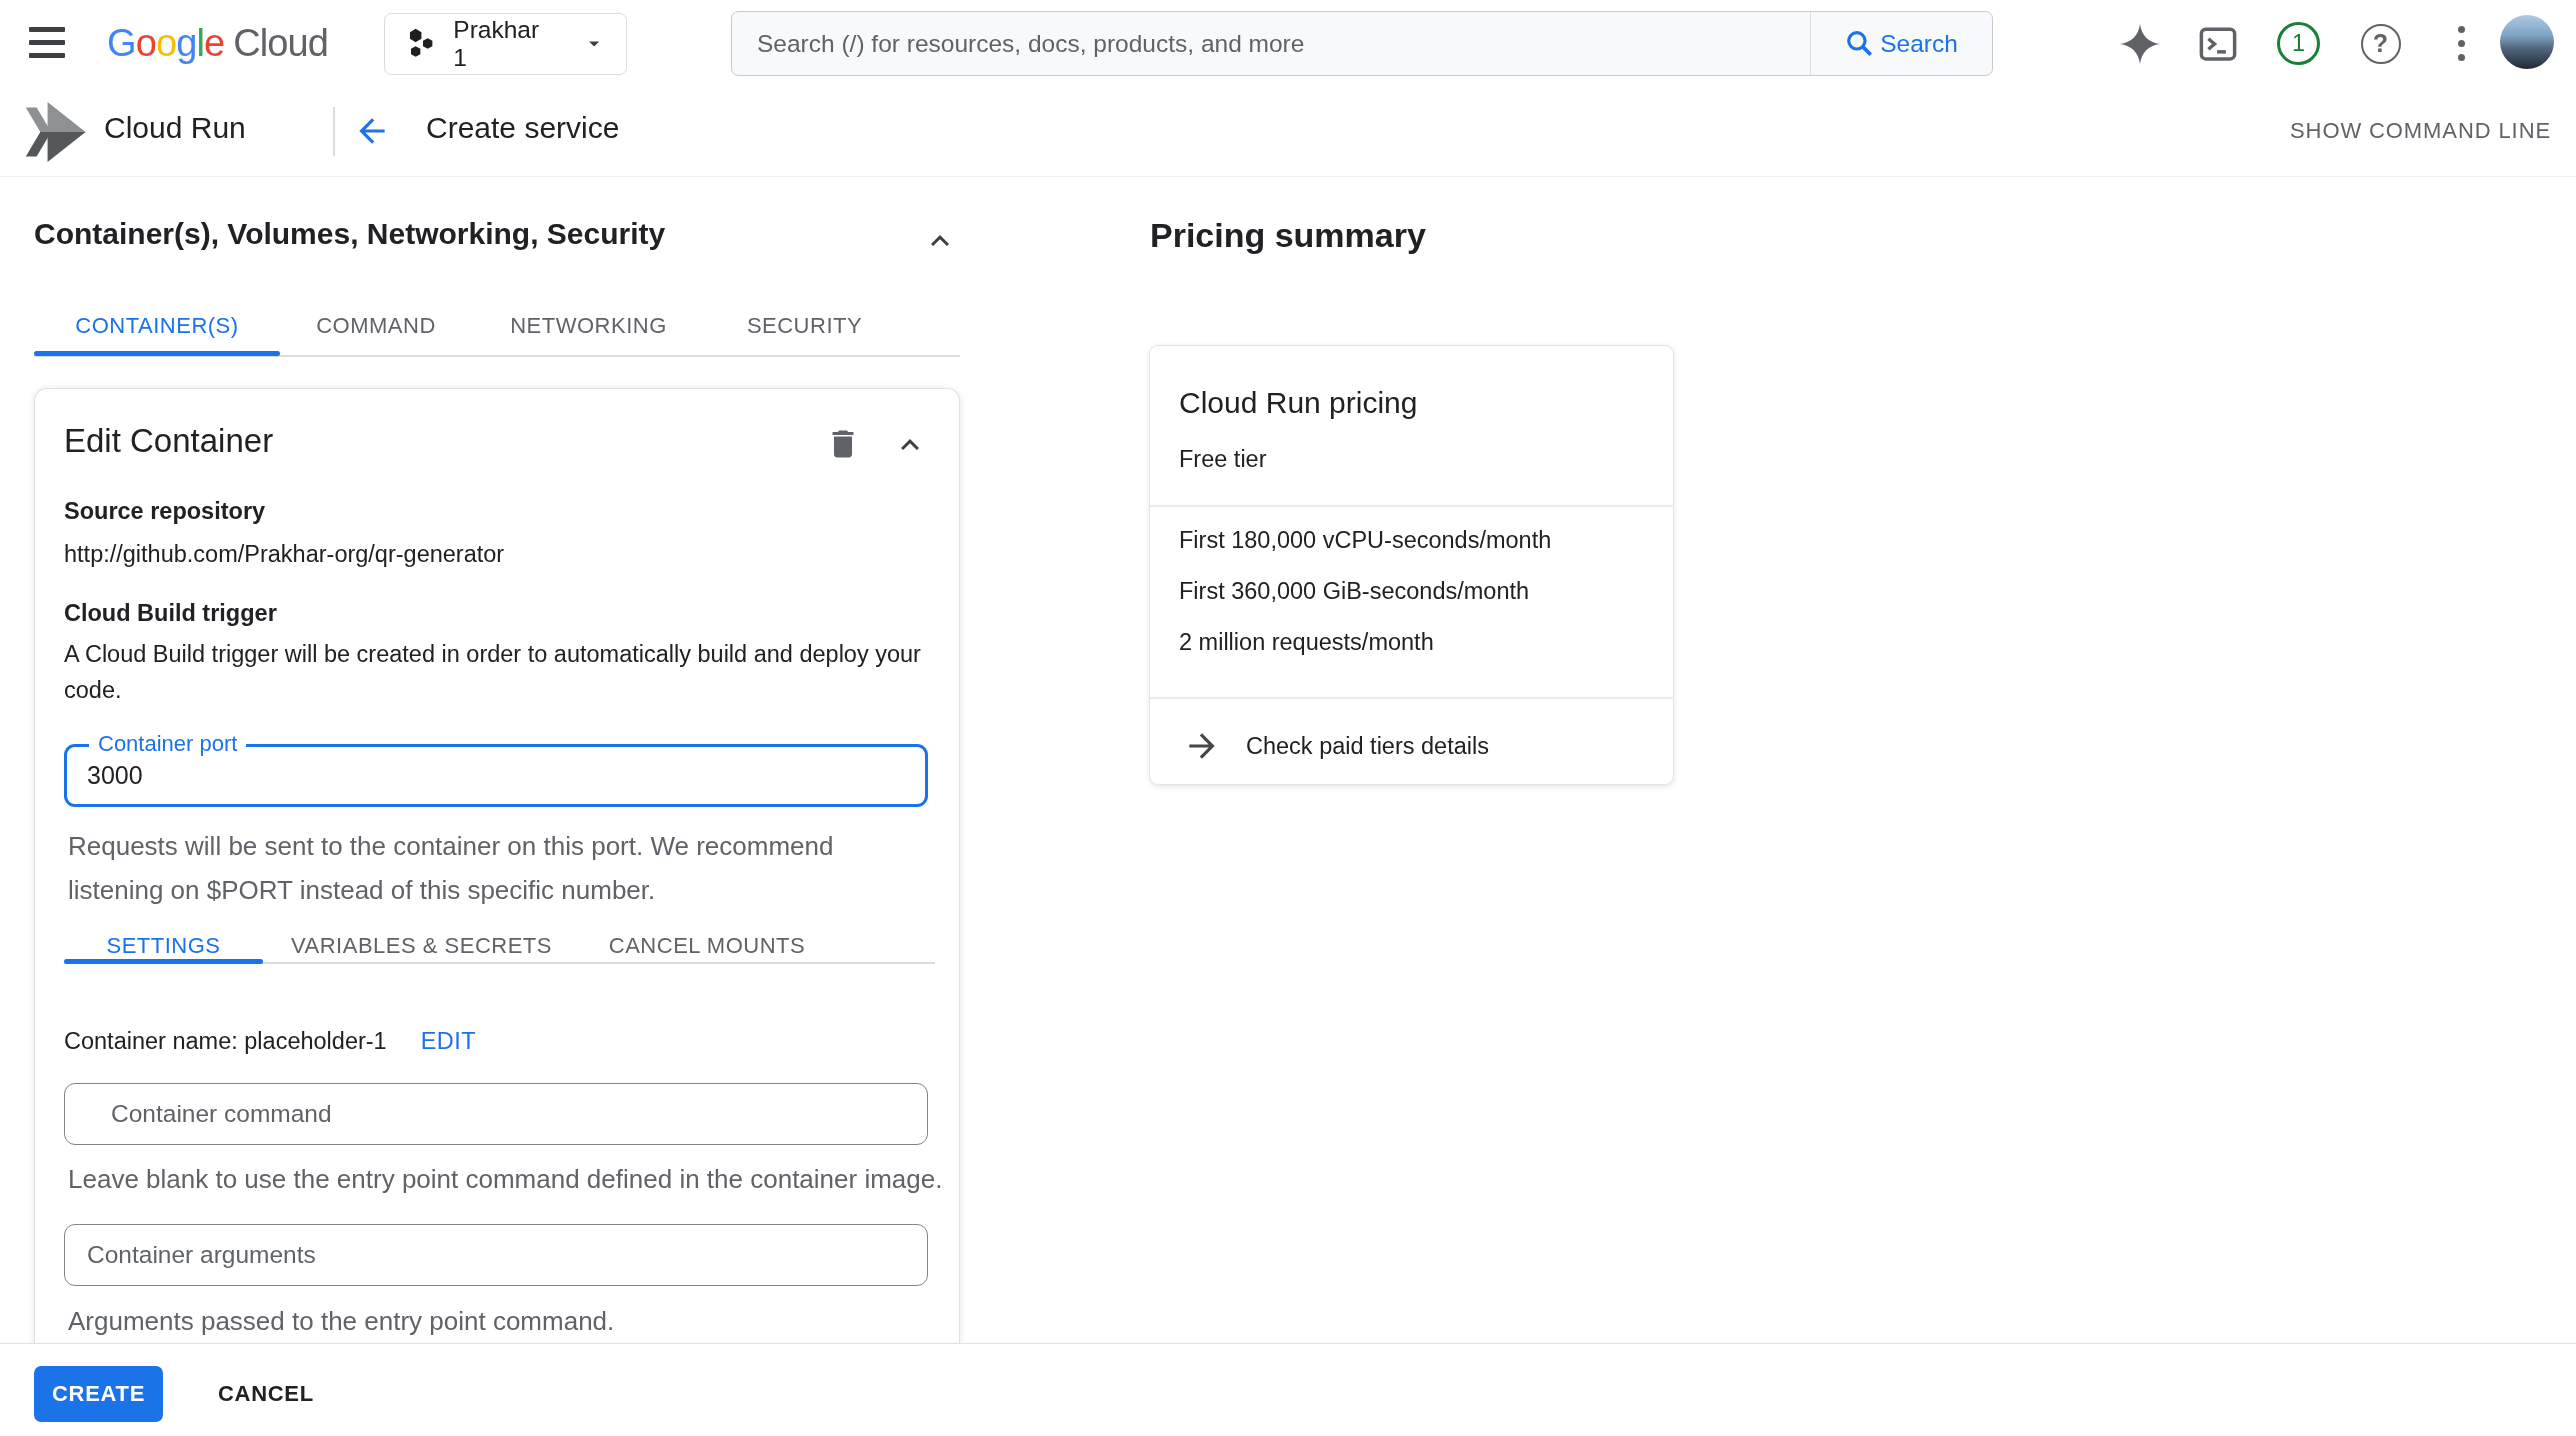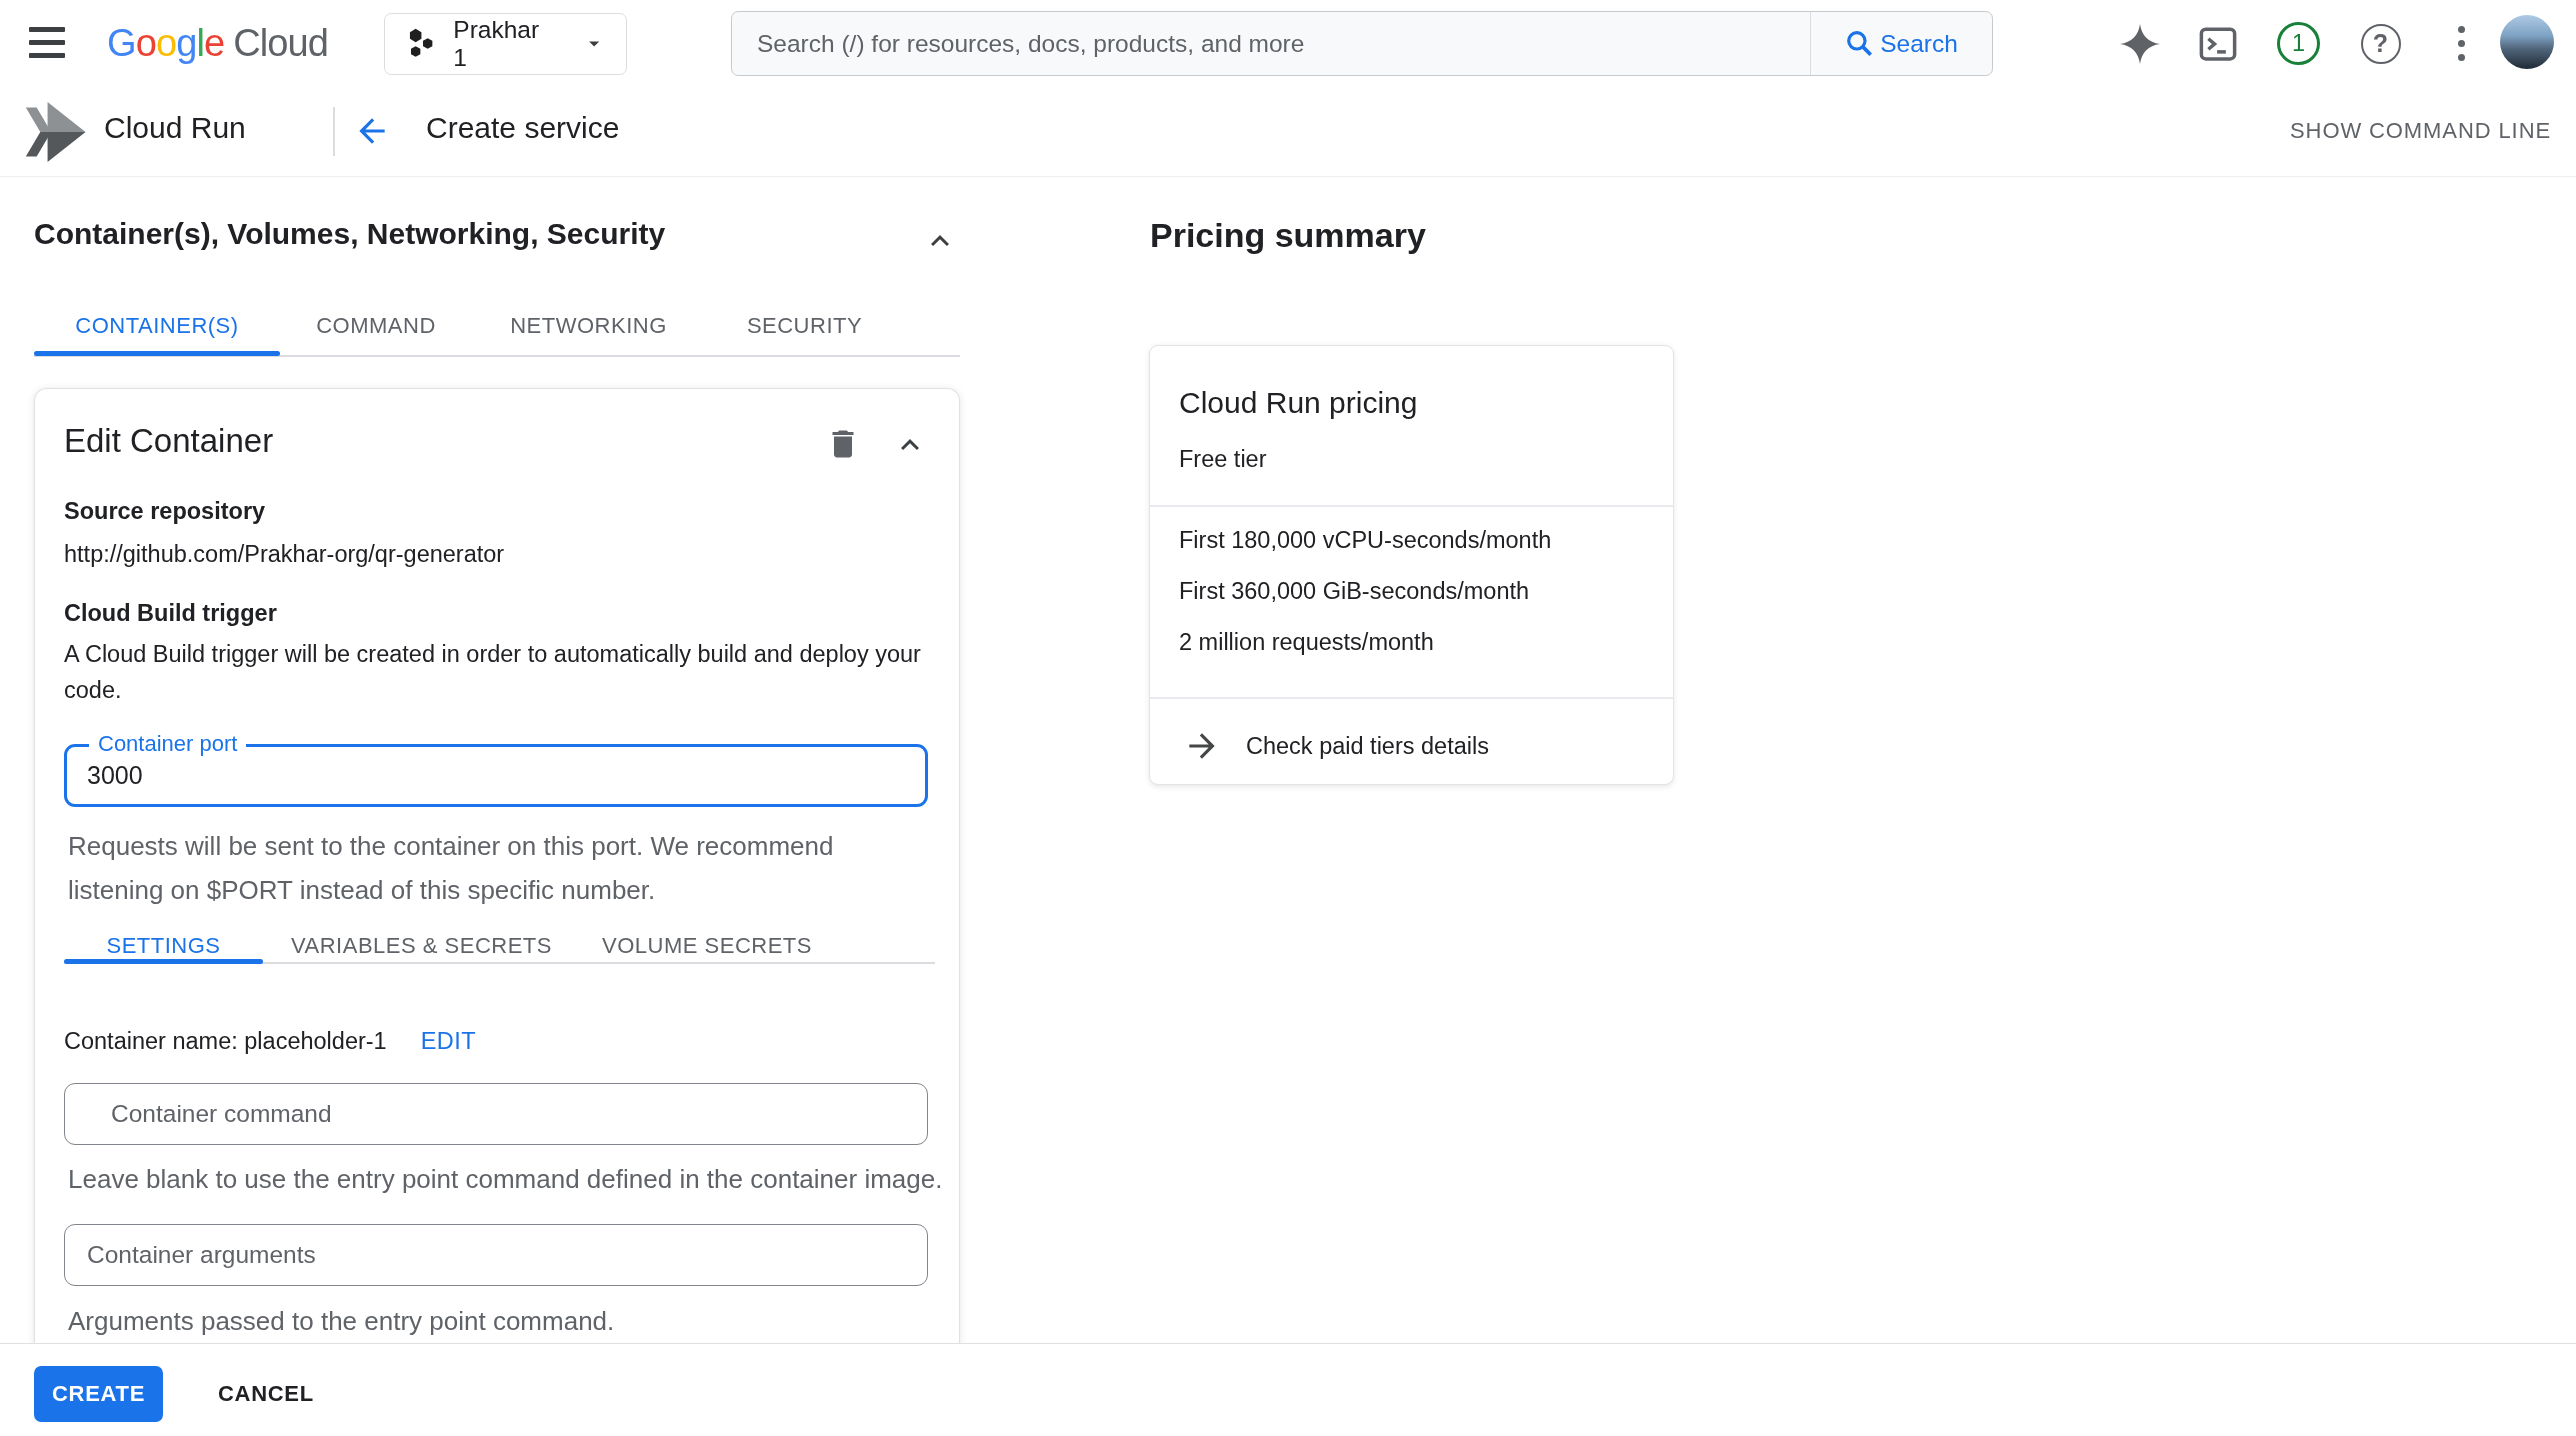--- a/index.html
+++ b/index.html
@@ -242,21 +242,21 @@
 
     <div id="port-box" class="incard">
       <span id="port-label">Container port</span>
       <input id="port-input" type="text" value="3000" style="">
     </div>
     <div id="port-helper" class="incard helper">Requests will be sent to the container on this port. We recommend listening on $PORT instead of this specific number.</div>
 
     <div class="itabrow">
       <div class="itab active incard" style="left:29px;top:530px;width:199px">SETTINGS</div>
       <div class="itab incard" style="left:237px;top:530px;width:299px">VARIABLES &amp; SECRETS</div>
-      <div class="itab incard" style="left:545px;top:530px;width:254px">VOLUME SECRETS</div>
+      <div class="itab incard" style="left:545px;top:530px;width:254px">CANCEL MOUNTS</div>
     </div>
     <div id="itab-underline-gray" class="incard"></div>
     <div id="itab-underline-blue" class="incard"></div>
 
     <div id="cname-row" class="incard">
       <span class="bodytxt">Container name: placeholder-1</span>
       <span id="edit-link">EDIT</span>
     </div>
 
     <div id="cmd-box" class="field incard">

